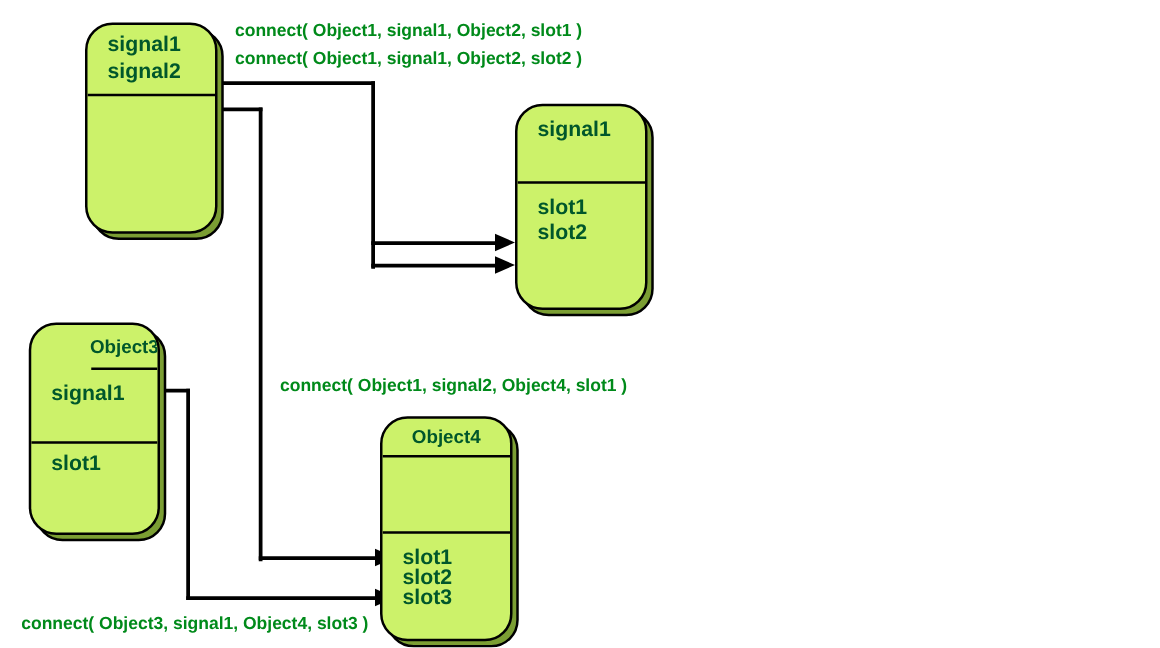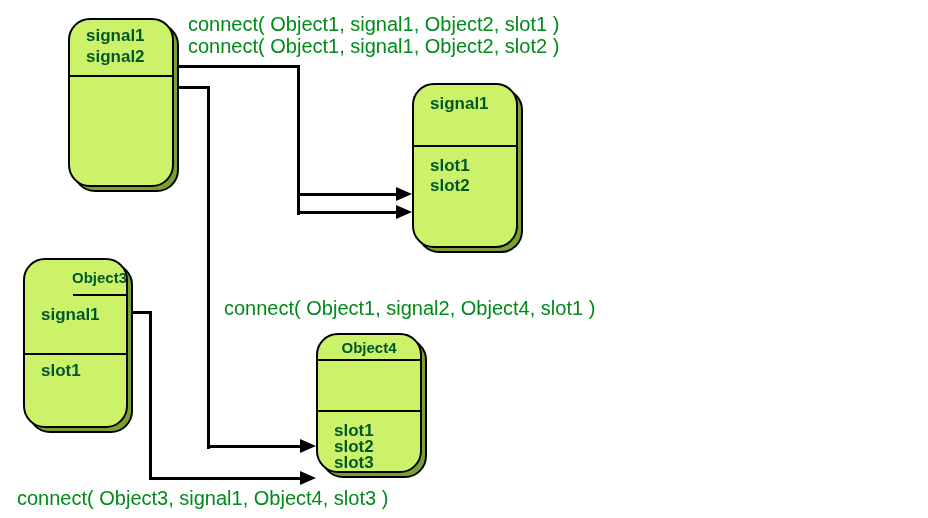--- a/index.html
+++ b/index.html
@@ -33,34 +33,34 @@
     font-weight:bold;font-size:17px;color:var(--member-text,#00572b);
     padding-left:16px;line-height:20px;white-space:nowrap;
   }
   
   .obj1{left:68px;top:18px;width:106px;height:169px;}
   .obj1 .hdr{height:33px;} .obj1 .mid{height:57px;padding-top:5px;} .obj1 .mid div{line-height:21px;}
   .obj2{left:412px;top:83px;width:106px;height:165px;}
   .obj2 .hdr{height:33px;} .obj2 .mid{height:62px;padding-top:9px;} .obj2 .bot{padding-top:9px;}
   .obj3{left:23px;top:258px;width:105px;height:170px;}
   .obj3 .hdr{height:36px;margin-left:48px;} .obj3 .mid{height:59px;padding-top:9px;} .obj3 .bot{padding-top:6px;}
-  .obj4{left:316px;top:333px;width:106px;height:140px;}
+  .obj4{left:304px;top:333px;width:106px;height:180px;}
   .obj4 .hdr{height:31px;} .obj4 .mid{height:61px;} .obj4 .bot{padding-top:11px;}
   .obj4 .bot div{line-height:16px;}
   
   .seg{position:absolute;background:#000;z-index:1;}
   .arrowhead{
     position:absolute;width:0;height:0;z-index:1;
     border-top:7px solid transparent;border-bottom:7px solid transparent;
     border-left:16px solid #000;
   }
   
   .connect-label{
     position:absolute;z-index:3;white-space:nowrap;
-    font-weight:normal;font-size:20px;line-height:18px;
+    font-weight:bold;font-size:14px;line-height:18px;
     color:var(--connect-text,#008a1a);
   }
   .t1{left:188px;top:15px;}
   .t2{left:188px;top:37px;}
   .t3{left:224px;top:299px;}
   .t4{left:17px;top:489px;}
   
   .s1{left:172px;top:65px;width:128px;height:3px;}
   .s2{left:297px;top:65px;width:3px;height:150px;}
   .s3{left:297px;top:193px;width:100px;height:3px;}

